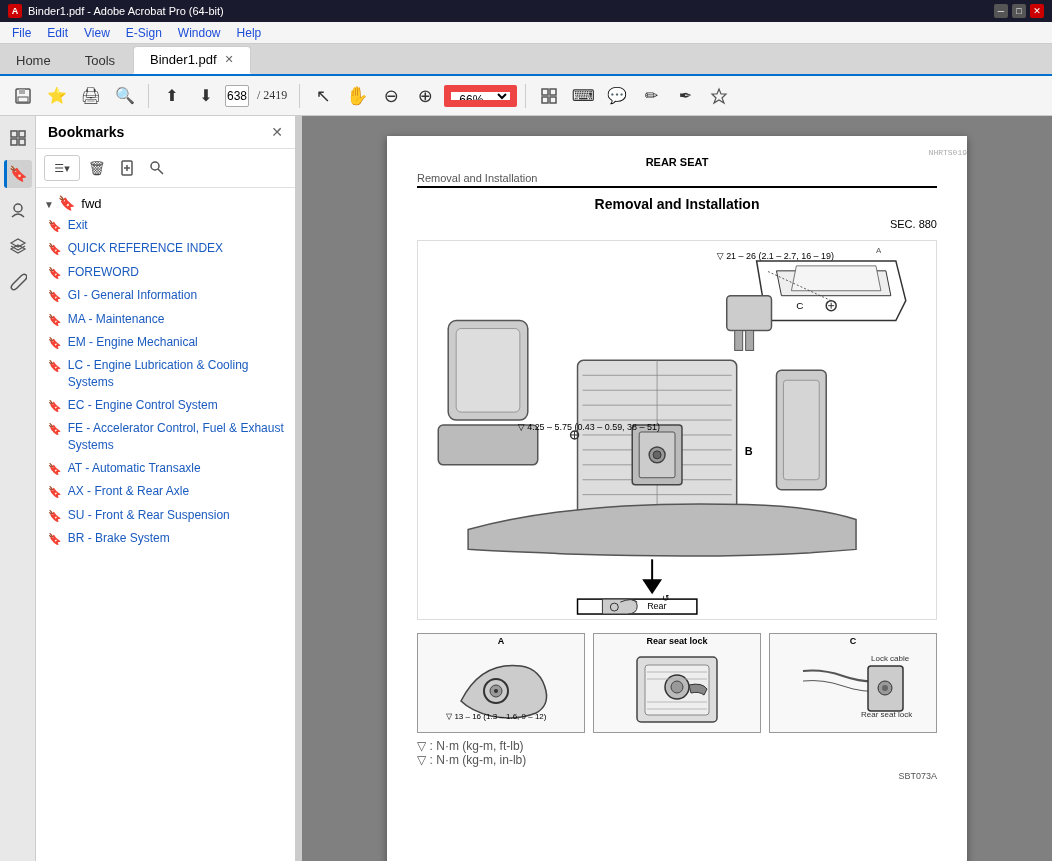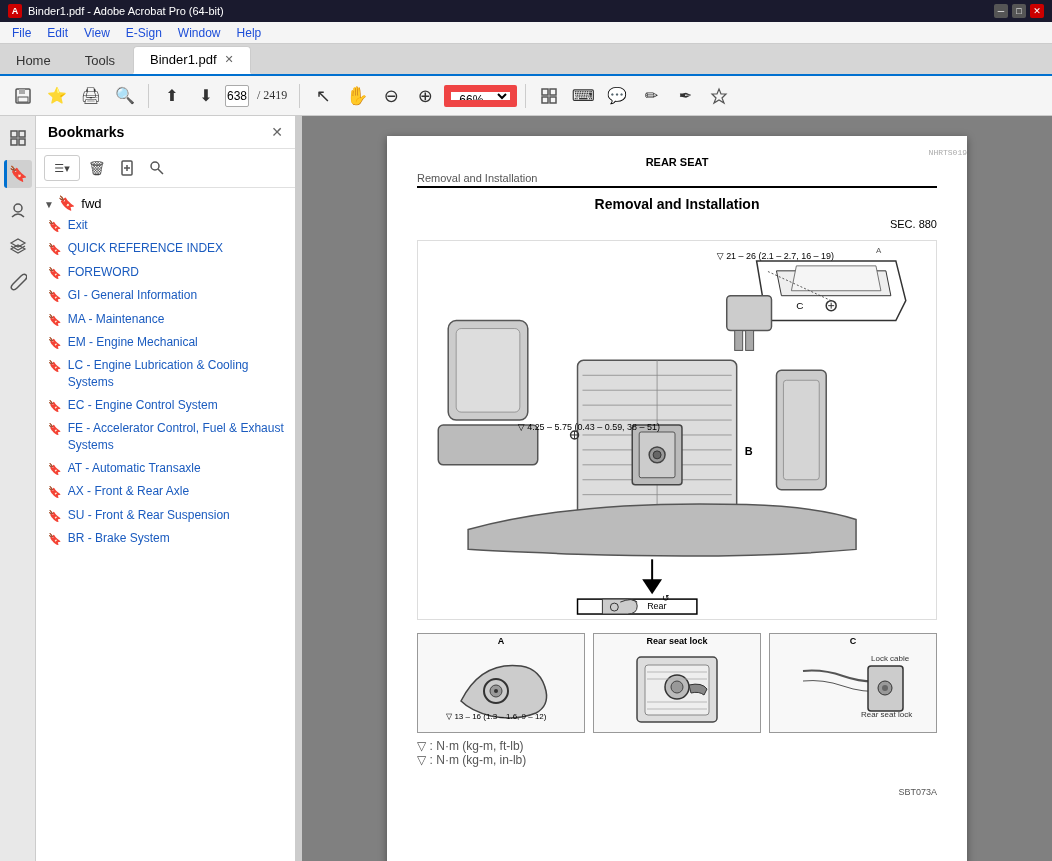--- a/index.html
+++ b/index.html
@@ -704,16 +704,16 @@
             <text x="68" y="76" font-size="8" fill="#333">Rear seat lock</text>
           </svg>
         </div>
       </div>
 
       
       <div class="pdf-footer">
         <div>▽ : N·m (kg-m, ft-lb)</div>
         <div>▽ : N·m (kg-m, in-lb)</div>
       </div>
-      <div style="text-align:right; font-size:9px; color:#555; margin-top:20px;">SBT073A</div>
+      <div style="text-align:right; font-size:9px; color:#555; margin-top:4px;">SBT073A</div>
     </div>
   </div>
 </div>
 
 </body></html>

